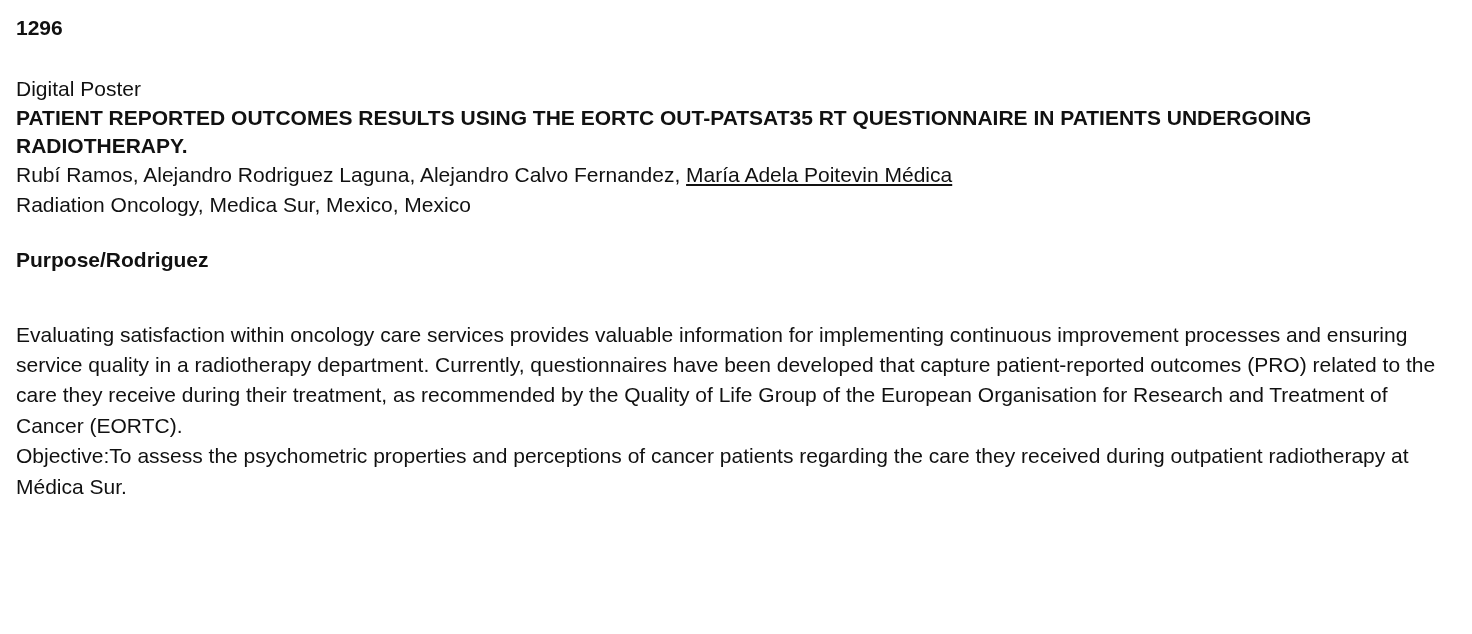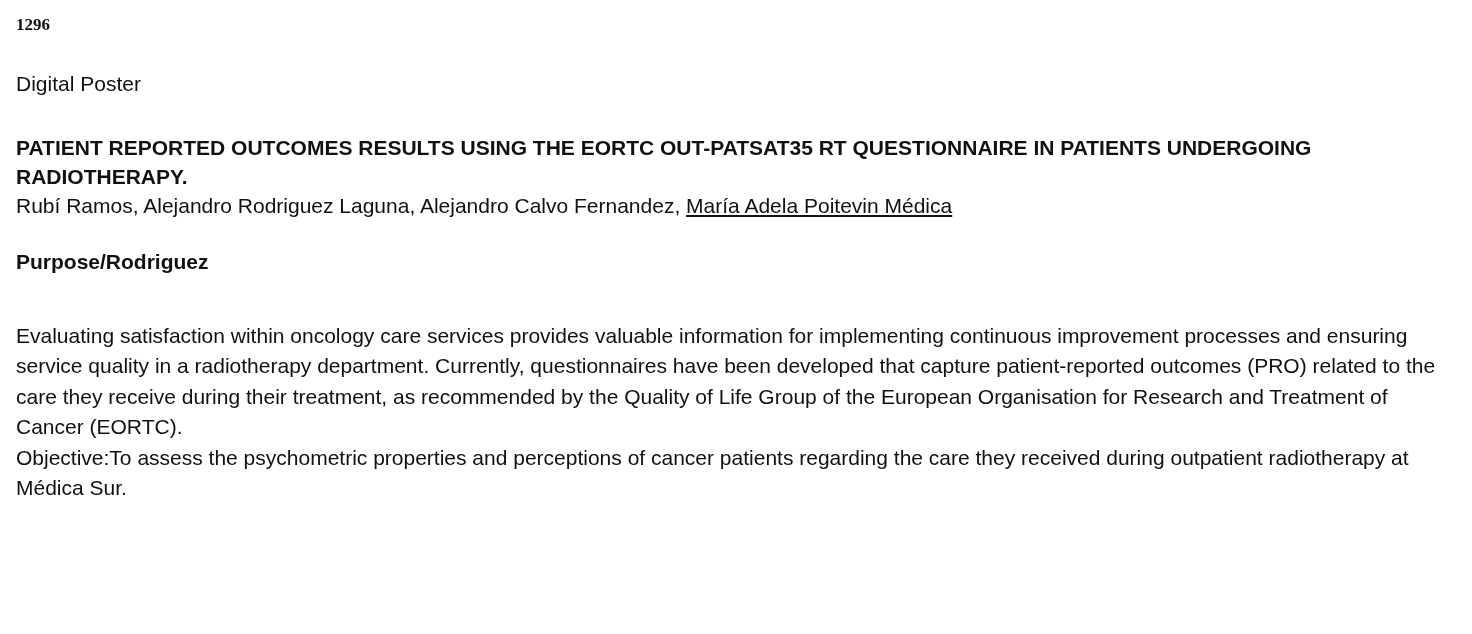--- a/index.html
+++ b/index.html
@@ -13,39 +13,37 @@
     font-family: "Liberation Sans", sans-serif;
     color: #111111;
     -webkit-font-smoothing: antialiased;
   }
   .page {
     box-sizing: border-box;
     padding: 14px 16px 0 16px;
     width: 1472px;
   }
   .abstract-number {
-    font-size: 17px;
+    font-size: 21px;
     font-weight: bold;
     line-height: 1.3;
     margin: 0 0 0 0;
-    font-family: Liberation Serif, serif;
   }
   .spacer-lg { height: 34px; }
   .spacer-md { height: 26px; }
   .presentation-type {
     font-size: 21px;
     font-weight: normal;
     line-height: 1.35;
   }
   .abstract-title {
     font-size: 21px;
     font-weight: bold;
     line-height: 1.35;
     max-width: 1440px;
-    margin-top: 36px;
   }
   .authors {
     font-size: 21px;
     font-weight: normal;
     line-height: 1.4;
   }
   .authors .presenter {
     text-decoration: underline;
   }
   .affiliation {
@@ -75,20 +73,21 @@
   <div class="abstract-number">1296</div>
 
   <div class="spacer-lg"></div>
 
   <div class="presentation-type">Digital Poster</div>
 
   <div class="abstract-title">PATIENT REPORTED OUTCOMES RESULTS USING THE EORTC OUT-PATSAT35 RT QUESTIONNAIRE IN PATIENTS UNDERGOING RADIOTHERAPY.</div>
 
   <div class="authors"><span>Rubí Ramos, Alejandro Rodriguez Laguna, Alejandro Calvo Fernandez, </span><span class="presenter">María Adela Poitevin Médica</span></div>
 
+  <div class="affiliation">Radiation Oncology, Medica Sur, Mexico, Mexico</div>
 
   <div class="spacer-md"></div>
 
   <div class="section-heading">Purpose/Rodriguez</div>
 
   <div class="body-text">Evaluating satisfaction within oncology care services provides valuable information for implementing continuous improvement processes and ensuring service quality in a radiotherapy department. Currently, questionnaires have been developed that capture patient-reported outcomes (PRO) related to the care they receive during their treatment, as recommended by the Quality of Life Group of the European Organisation for Research and Treatment of Cancer (EORTC).</div>
 
   <div class="body-text">Objective:To assess the psychometric properties and perceptions of cancer patients regarding the care they received during outpatient radiotherapy at Médica Sur.</div>
 
 </div>

